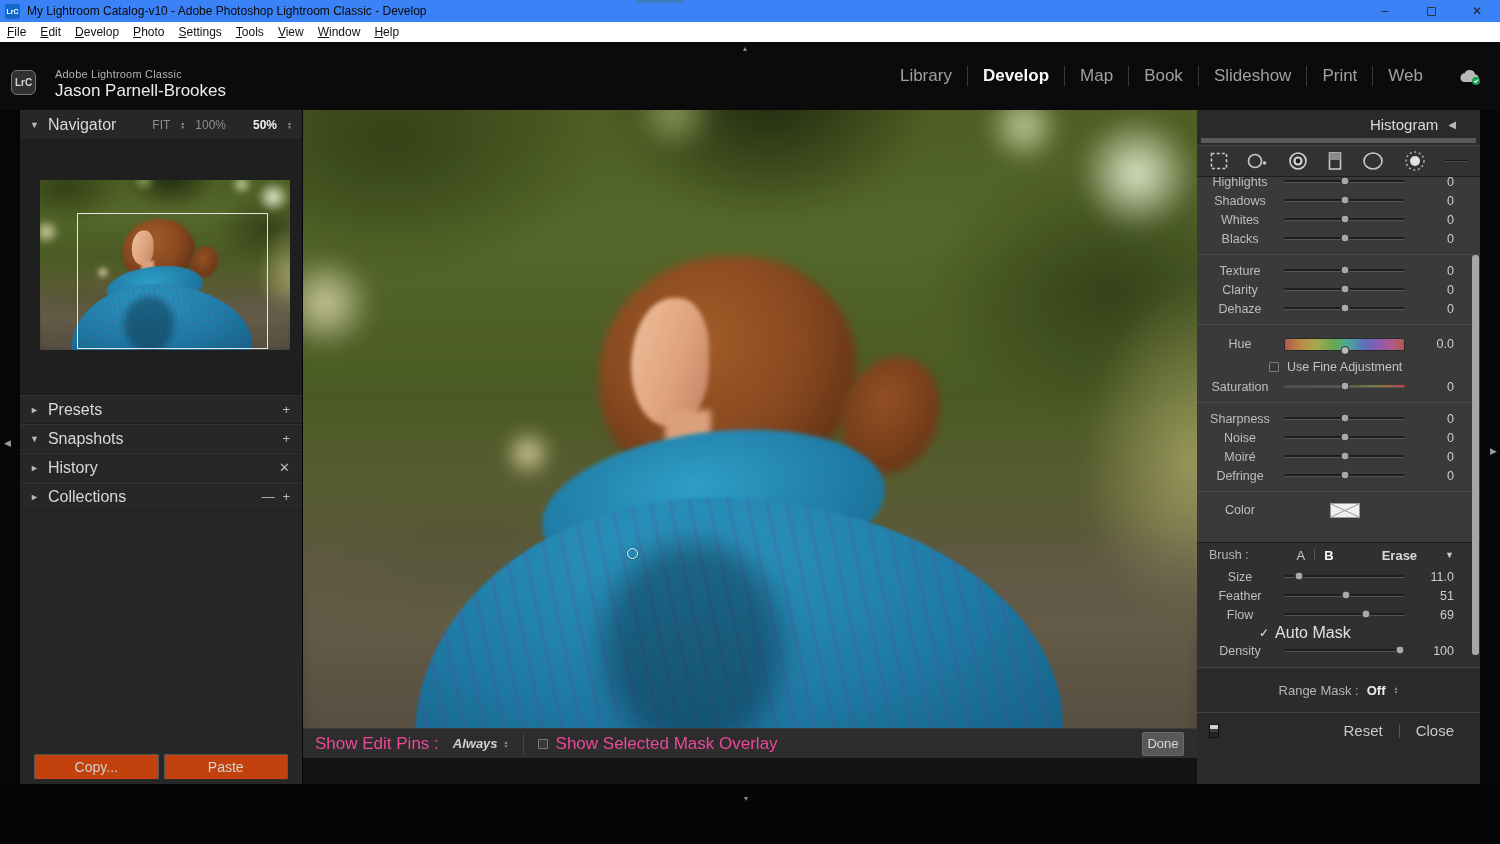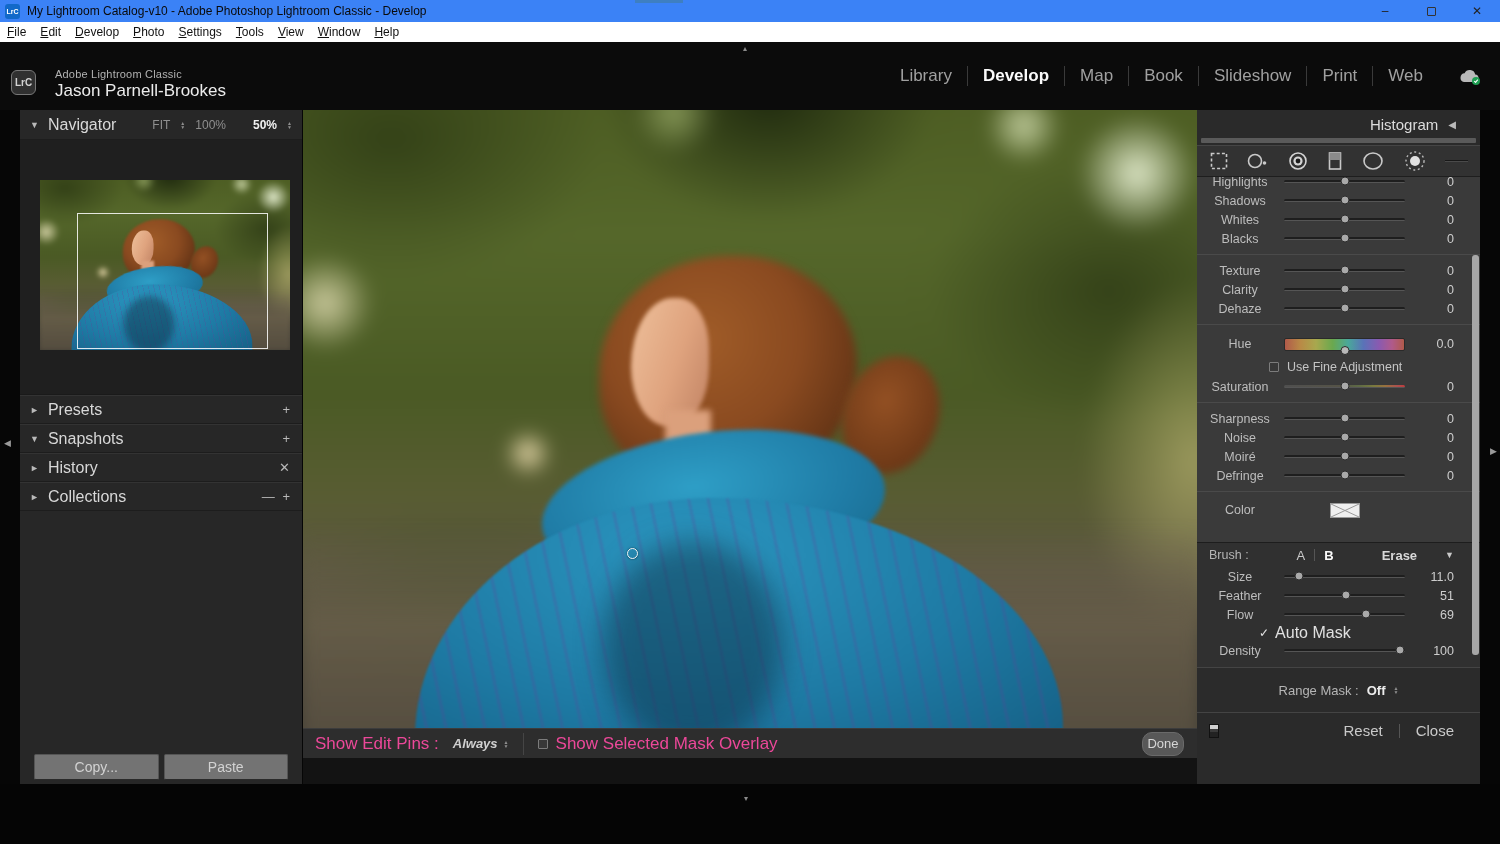--- a/index.html
+++ b/index.html
@@ -51,21 +51,21 @@
   .zoom-opt { font-size:12px; color:#8f8f8f; }
   .zoom-opt.active { color:#f2f2f2; font-weight:bold;margin-left:17px; }
   .updown { display:flex; flex-direction:column; line-height:4px; font-size:5px; color:#8f8f8f; }
   .nav-preview { position:relative; height:255px; background:#1f1f1f; border-bottom:1px solid #1a1a1a; }
   .nav-thumb { position:absolute; left:20px; top:40px; width:250px; height:170px; overflow:hidden; background:#222; }
   .nav-thumb .photo-art { width:894px; height:632px; transform:scale(0.2797,0.269); transform-origin:0 0; }
   .nav-rect { position:absolute; left:37px; top:33px; width:191px; height:136px; border:1px solid rgba(255,255,255,.85); }
   .lp-section { height:29px; display:flex; align-items:center; padding:0 10px; border-bottom:1px solid #1d1d1d; border-top:1px solid #333; }
   .lp-actions { margin-left:auto; font-size:13px; color:#b9b9b9; letter-spacing:2px; }
   .lp-buttons { position:absolute; left:0; bottom:4px; width:282px; display:flex; gap:5px; padding:0 14px; }
-  .lr-btn { flex:1; height:26px; background:#737373; border:1px solid #555; border-bottom-color:#2a2a2a; border-radius:2px; color:#d2d2d2; font-size:14px; display:flex; align-items:center; justify-content:center; }
+  .lr-btn { flex:1; height:26px; background:#c2410c; border:1px solid #555; border-bottom-color:#2a2a2a; border-radius:2px; color:#d2d2d2; font-size:14px; display:flex; align-items:center; justify-content:center; }
 
   
   .canvas { position:absolute; left:303px; top:68px; width:894px; height:674px; background:#131313; }
   .photo { position:absolute; left:0; top:0; width:894px; height:632px; overflow:hidden; }
   .photo-art { position:relative; overflow:hidden; background:#3f4f20; }
   .photo .photo-art { width:894px; height:632px; }
   .bokeh { position:absolute; inset:-25px; filter:blur(9px);
     background:
       radial-gradient(circle 34px at 26.5% 54%, rgba(255,236,190,.95), rgba(255,236,190,0) 70%),
       radial-gradient(circle 70px at 5% 32%, rgba(248,240,200,.75), transparent 70%),
@@ -96,21 +96,21 @@
       radial-gradient(ellipse at 42% 22%, #2b96c0 0%, #1e7aa4 55%, #155e83 100%); }
   .shawl-shadow { position:absolute; left:300px; top:430px; width:180px; height:210px; border-radius:50%; filter:blur(14px); background:rgba(10,40,60,.45); }
   .brush-cursor { position:absolute; left:324px; top:438px; width:11px; height:11px; border:1.5px solid #f2f2f2; border-radius:50%; box-shadow:0 0 2px rgba(0,0,0,.6); }
 
   
   .toolbar { position:absolute; left:303px; top:686px; width:894px; height:30px; background:#2d2d2d; border-top:1px solid #3c3c3c; display:flex; align-items:center; }
   .tb-label { font-size:17px; color:#ec4899; }
   .tb-value { font-size:13px; color:#cfcfcf; font-weight:bold;font-style:italic; }
   .tb-sep { width:1px; height:22px; background:#454545; margin:0 14px; }
   .checkbox { width:10px; height:10px; border:1px solid #7c7c7c; background:#383838; border-radius:1px; }
-  .done-btn { margin-left:auto; margin-right:13px; width:42px; height:24px; background:#585858; border:1px solid #6a6a6a; border-radius:10px; color:#d6d6d6; font-size:13px; display:flex; align-items:center; justify-content:center; }
+  .done-btn { margin-left:auto; margin-right:13px; width:42px; height:24px; background:#585858; border:1px solid #6a6a6a; border-radius:2px; color:#d6d6d6; font-size:13px; display:flex; align-items:center; justify-content:center; }
 
   
   .right-panel { position:absolute; left:1197px; top:68px; width:283px; height:754px; background:#2a2a2a; }
   .rp-scrollbar { position:absolute; right:1px; top:145px; width:7px; height:400px; background:#a6a6a6; border-radius:3px; z-index:6; }
   .hist-header { height:28px; display:flex; align-items:center; justify-content:flex-end; padding-right:24px; gap:10px; }
   .hist-title { font-size:15px; color:#dcdcdc; }
   .hist-collapse { color:#b9b9b9; font-size:10px; }
   .hist-bar { height:5px; background:#5a5a5a; margin:0 4px; border-radius:1px; }
   .toolstrip { height:32px; margin-top:2px; background:#323232; border-top:1px solid #454545; border-bottom:1px solid #1e1e1e; display:flex; align-items:center; padding:0 12px; gap:17px; }
   .tool-line { flex:1; height:2px; background:#181818; border-bottom:1px solid #4a4a4a; }

